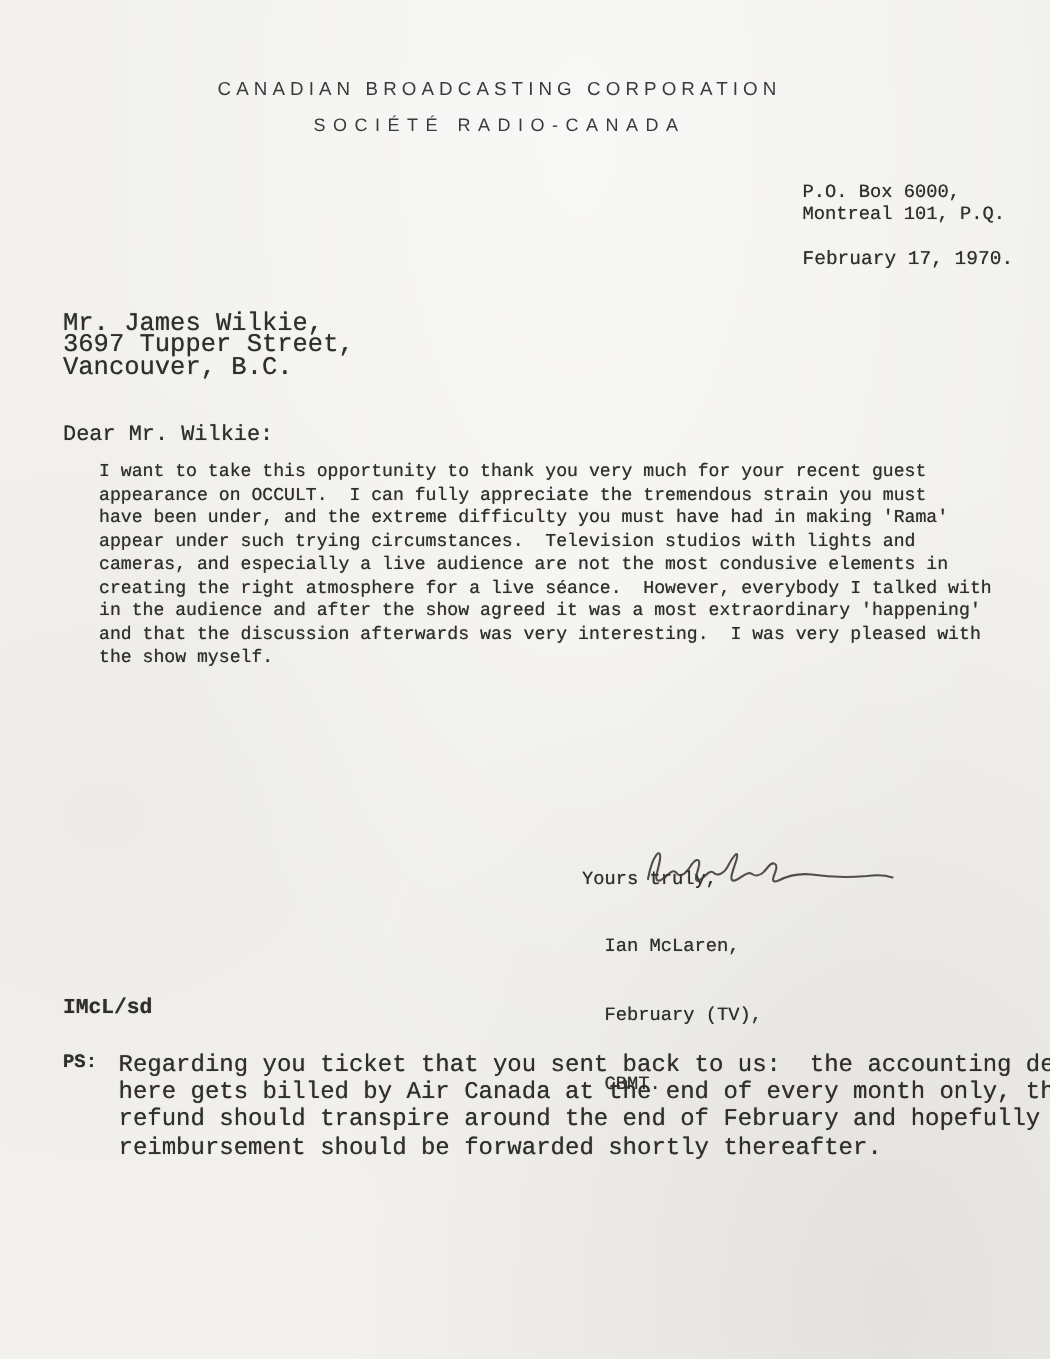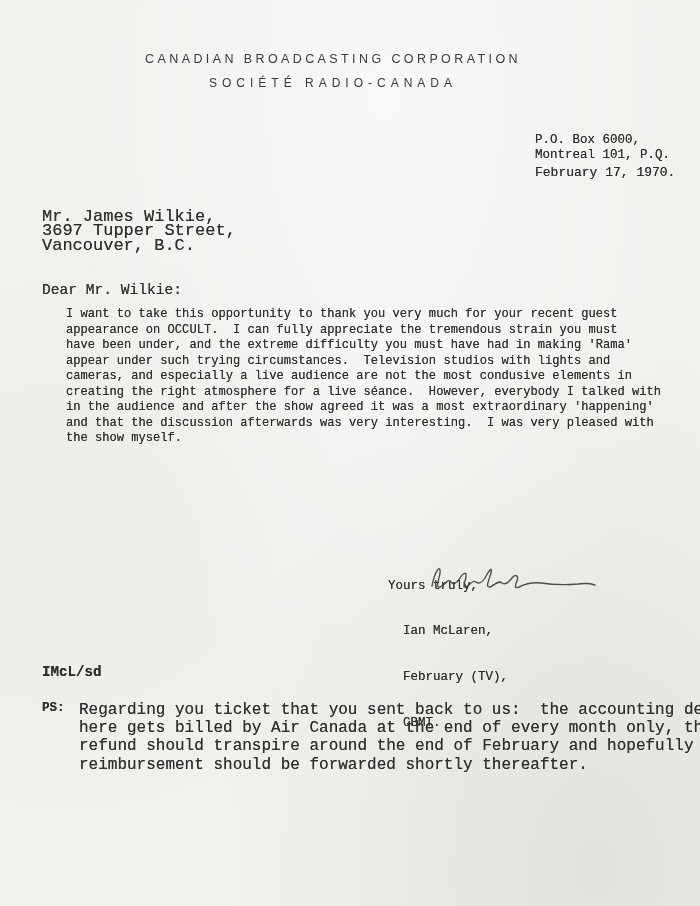--- a/index.html
+++ b/index.html
@@ -24,21 +24,21 @@
     left:0;width:666px;
   }
   .lh1{top:52px;font-size:12.5px;letter-spacing:3.4px;font-weight:500;}
   .lh2{top:76px;font-size:12px;letter-spacing:5px;font-weight:500;}
   .type{
     font-size:12.1px;
     line-height:15.5px;
     white-space:pre;
     text-shadow:0 0 0.5px rgba(47,46,44,0.75);
   }
-  .sender{left:535px;top:121px;line-height:15px;font-size:12.5px;margin-top:12px;}
+  .sender{left:535px;top:121px;line-height:15px;font-size:12.5px;}
   .date{left:535px;top:165px;font-size:13px;}
   .recipient{left:42px;top:210px;font-size:17px;line-height:14.4px;}
   .salutation{left:42px;top:283px;font-size:14.6px;}
   .para1{left:42px;top:307px;margin-left:24px;}
   .para2{left:42px;top:460px;}
   .valediction{left:388px;top:547px;font-size:12.5px;margin-top:32px;}
   .signature{left:428px;top:558px;}
   .signer{left:388px;top:594px;line-height:15.2px;font-size:12.5px;margin-left:15px;}
   .reference{left:42px;top:665px;font-size:14.2px;font-weight:bold;}
   .ps-label{left:42px;top:701px;font-size:12.6px;font-weight:bold;}

